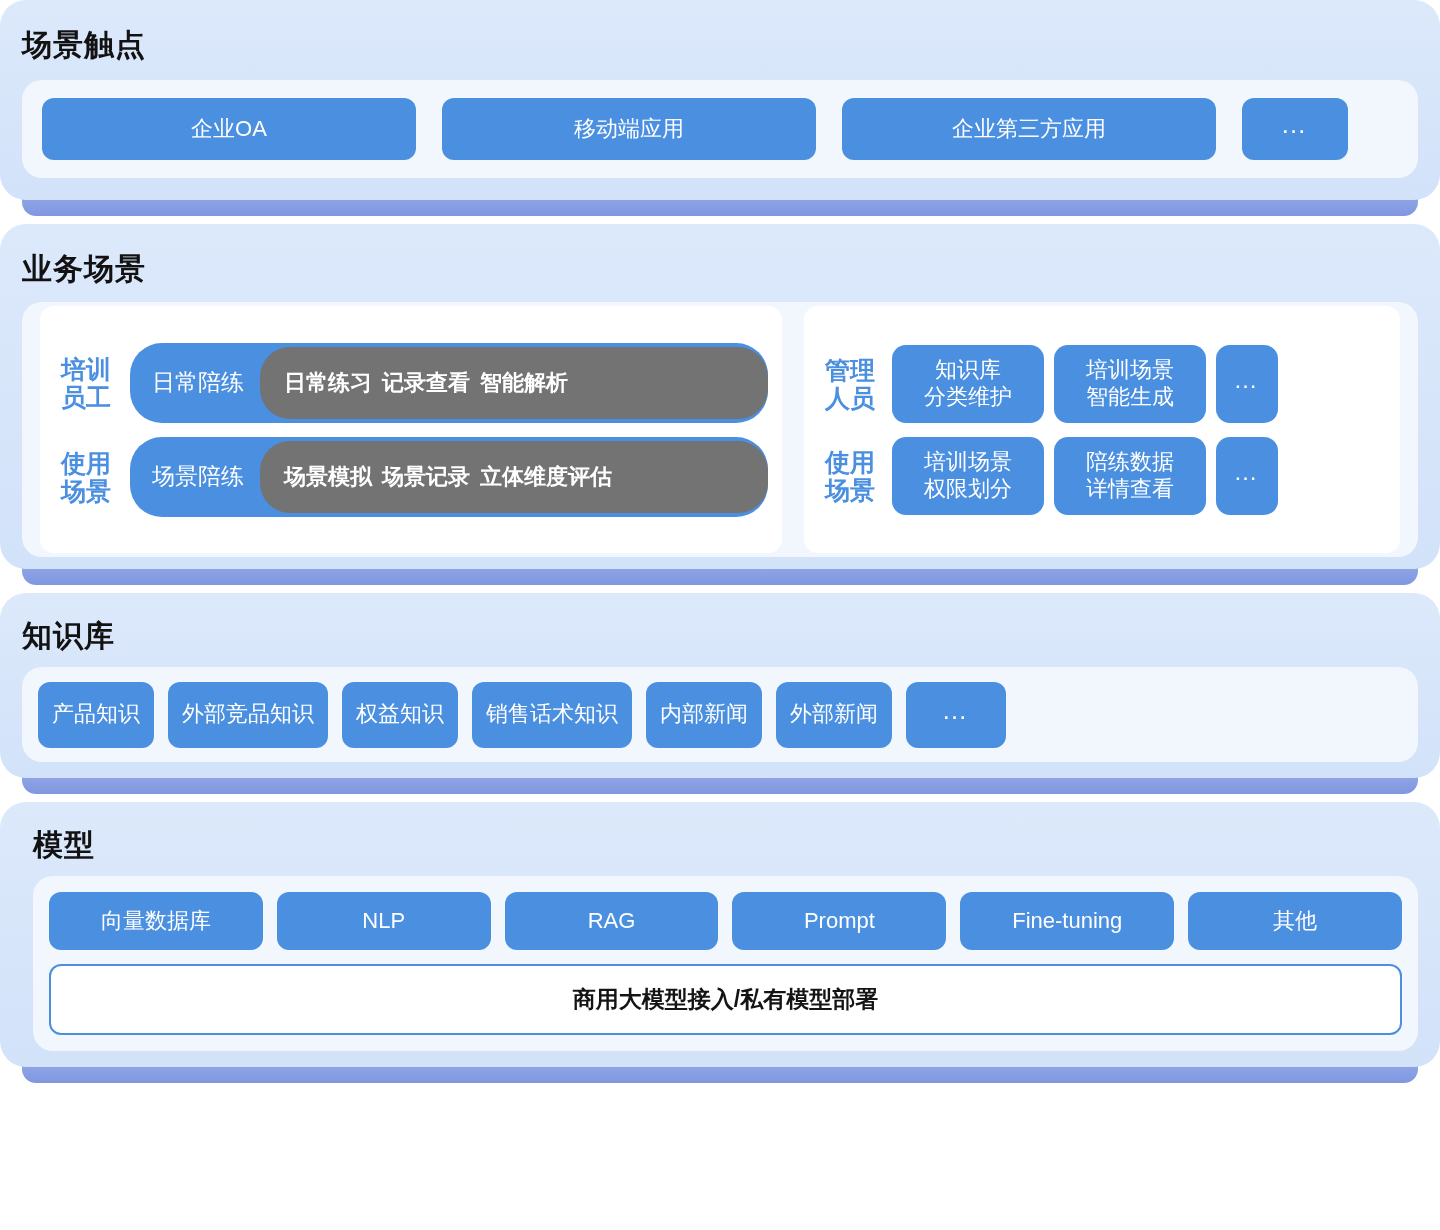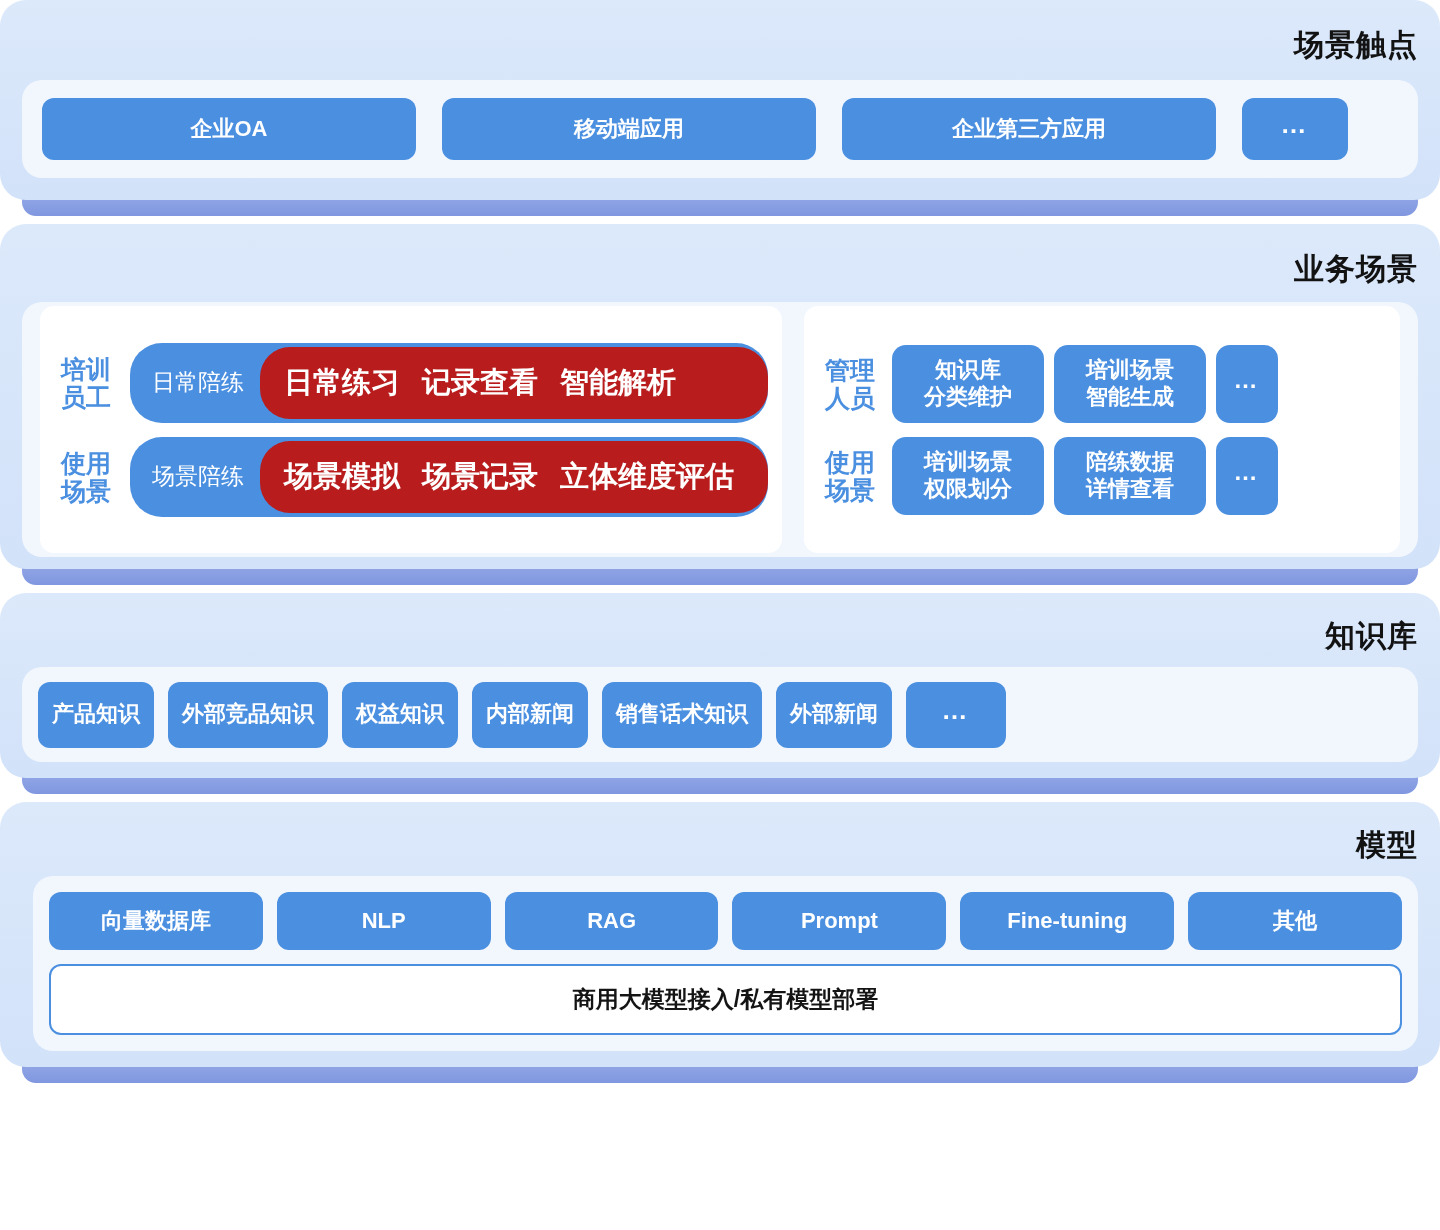--- a/index.html
+++ b/index.html
@@ -42,21 +42,21 @@
     background: linear-gradient(180deg, #93a8e6 0%, #8097e0 100%);
     border-bottom-left-radius: 14px;
     border-bottom-right-radius: 14px;
     z-index: 1;
     margin-top: -6px;
   }
   .band-gap { height: 8px; }
 
   
   .section-title {
-    text-align: right;
+    text-align: left;
     font-size: 30px;
     font-weight: bold;
     color: #121212;
     letter-spacing: 1px;
     line-height: 1;
   }
 
   
   .panel {
     background: #f2f7fe;
@@ -67,21 +67,21 @@
   
   .pill {
     background: #4a8fe0;
     color: #ffffff;
     border-radius: 12px;
     display: flex;
     align-items: center;
     justify-content: center;
     text-align: center;
     font-size: 22px;
-    font-weight: bold;
+    font-weight: normal;
     box-sizing: border-box;
     line-height: 1.22;
   }
   .pill.ellipsis {
     font-size: 26px;
     letter-spacing: 3px;
     padding-bottom: 8px;
   }
 
   
@@ -153,29 +153,29 @@
     color: #ffffff;
     font-size: 23px;
     font-weight: normal;
     padding: 0 16px 0 8px;
     white-space: nowrap;
   }
   .nest-inner {
     flex: 1 1 auto;
     align-self: stretch;
     margin: 4px 0;
-    background: #b91c1c;
+    background: #737373;
     border-radius: 30px;
     display: flex;
     align-items: center;
     justify-content: flex-start;
-    gap: 22px;
+    gap: 10px;
     padding: 0 24px;
     color: #ffffff;
-    font-size: 29px;
+    font-size: 22px;
     font-weight: bold;
     white-space: nowrap;
     box-sizing: border-box;
   }
 
   
   .sc-row.right-row { gap: 10px; }
   .sc-row.right-row .pill {
     height: 78px;
     font-size: 22px;
@@ -308,22 +308,22 @@
   </div>
   <div class="band-gap"></div>
 
   <div class="band" id="band-knowledge">
     <div class="band-card">
       <div class="section-title">知识库</div>
       <div class="panel">
         <div class="pill">产品知识</div>
         <div class="pill">外部竞品知识</div>
         <div class="pill">权益知识</div>
+        <div class="pill">销售话术知识</div>
         <div class="pill">内部新闻</div>
-        <div class="pill">销售话术知识</div>
         <div class="pill">外部新闻</div>
         <div class="pill ellipsis">…</div>
       </div>
     </div>
     <div class="band-shadowbar"></div>
   </div>
   <div class="band-gap"></div>
 
   <div class="band" id="band-model">
     <div class="band-card">

